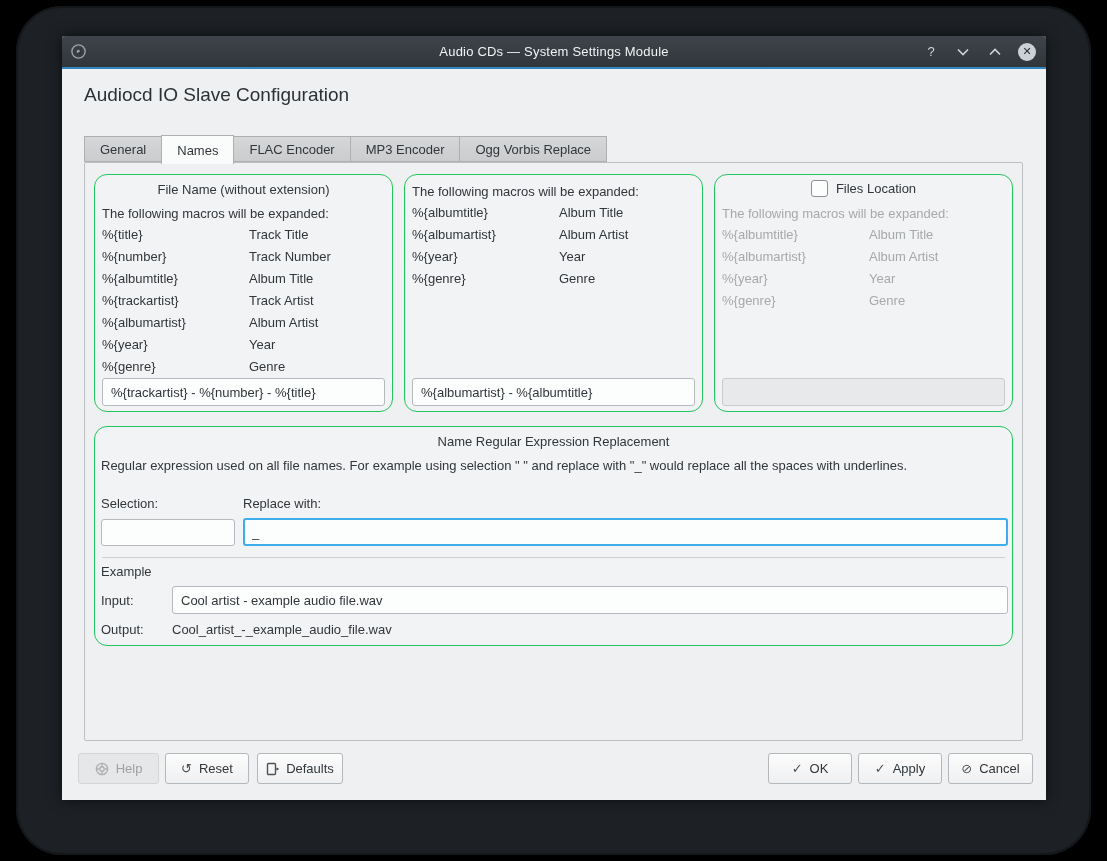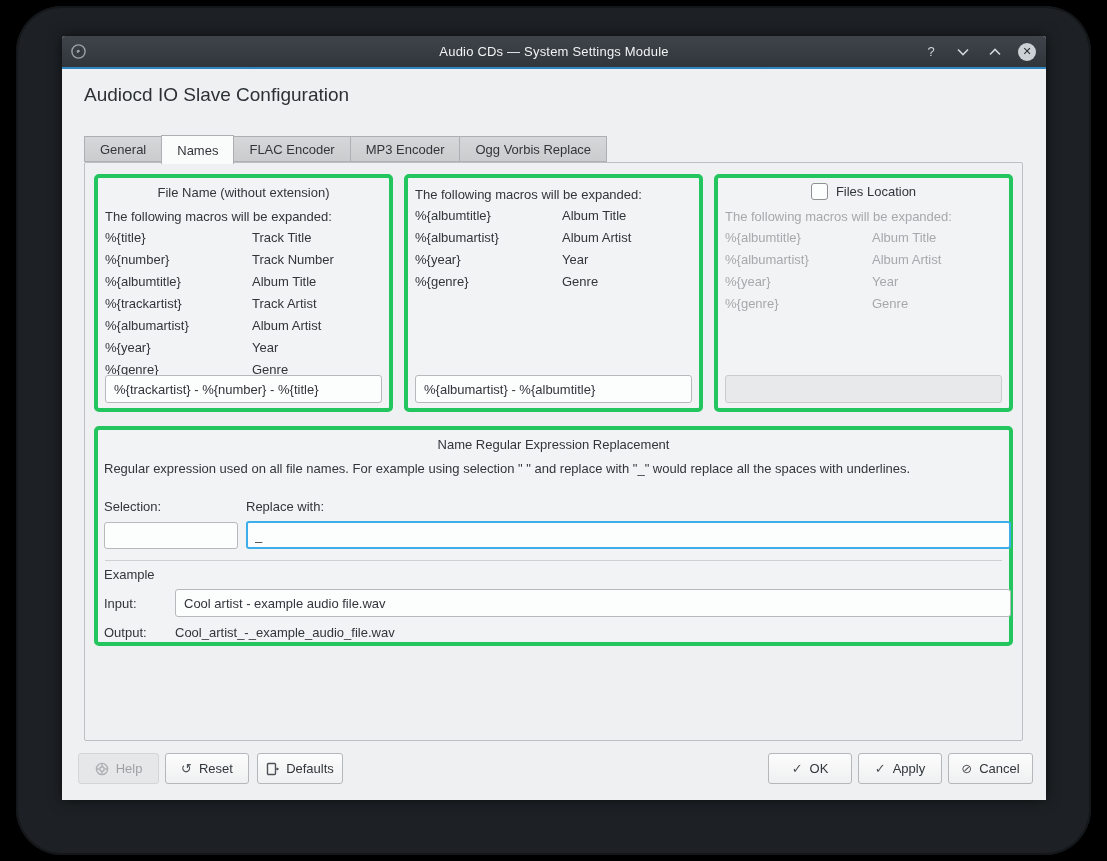--- a/index.html
+++ b/index.html
@@ -73,21 +73,21 @@
   .tab.active + .tab { border-left:none; }
   
   .tab-frame {
     position:absolute; left:22px; top:93px; width:939px; height:579px;
     border:1px solid #bdc0c3; border-radius:2px;
     background:#eff0f1; z-index:1;
   }
   
   .groupbox {
     position:absolute;
-    border:4px solid #22c55e; border-radius:5px;
+    border:1px solid #22c55e; border-radius:13px;
     background:#f2f3f4;
     font-size:13px;
   }
   .gb-filename { left:9px;  top:11px; width:299px; height:238px; }
   .gb-album    { left:319px; top:11px; width:299px; height:238px; }
   .gb-location { left:629px; top:11px; width:299px; height:238px; }
   .gb-title { text-align:center; padding-top:7px; color:#31363b; }
   .gb-title-row { display:flex; justify-content:center; align-items:center; gap:8px; padding-top:5px; }
   .checkbox {
     width:17px; height:17px; border:1px solid #8c9194; border-radius:3px;

